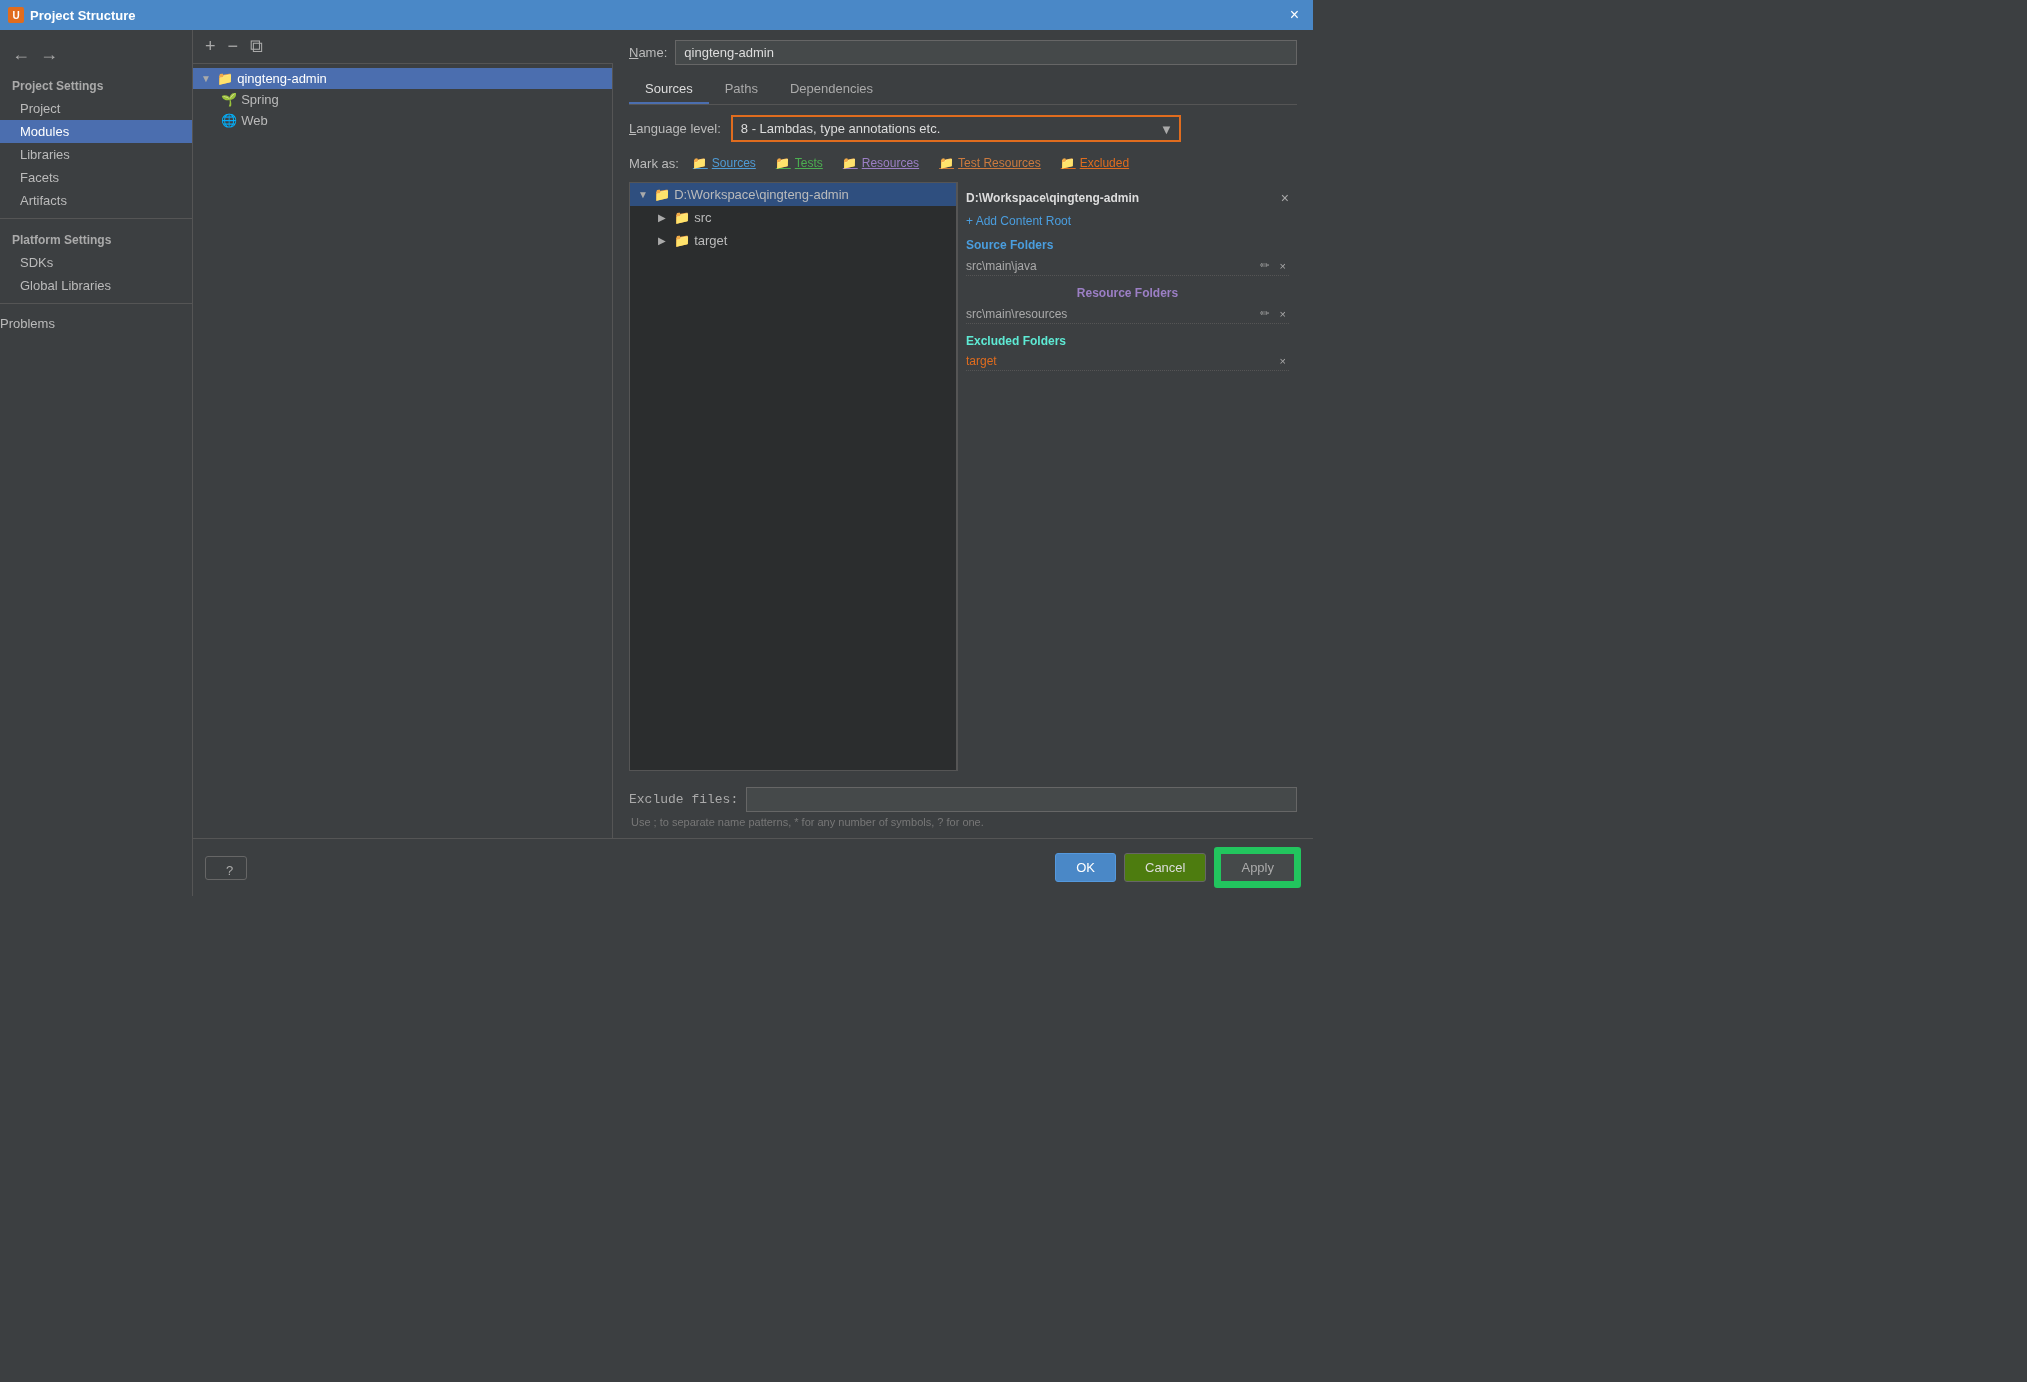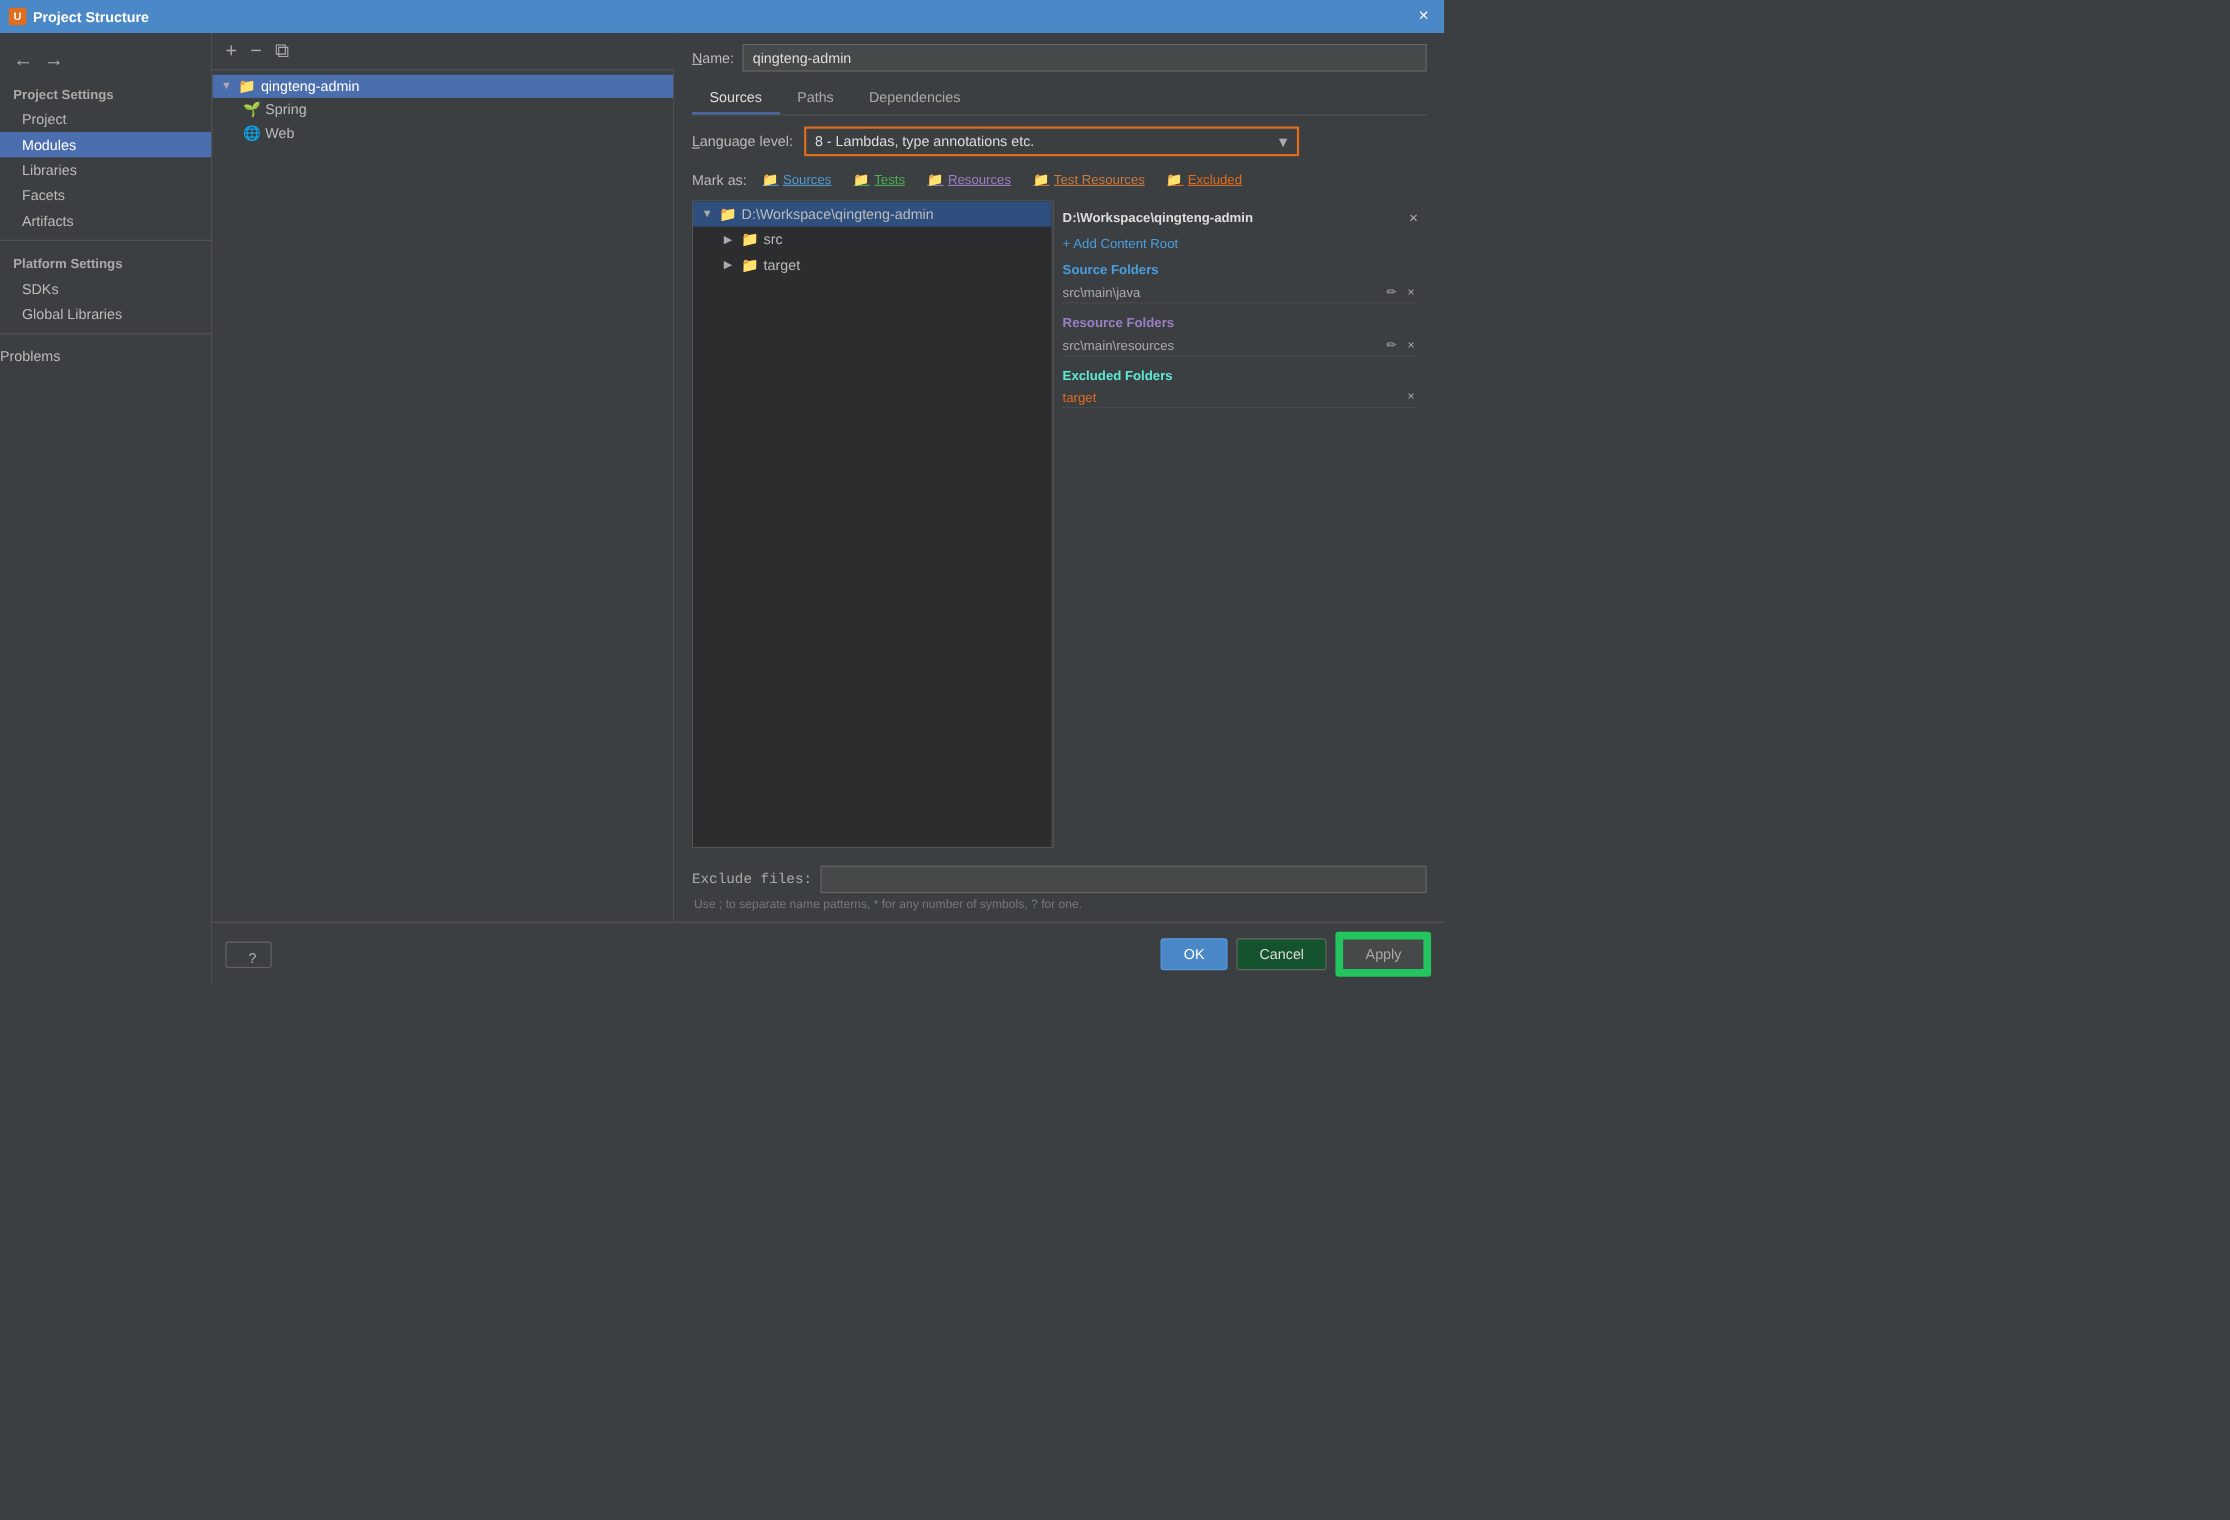--- a/index.html
+++ b/index.html
@@ -159,21 +159,21 @@
       padding: 8px;
       overflow: auto;
     }
     .info-path-header { display: flex; align-items: center; justify-content: space-between; margin-bottom: 8px; }
     .info-path { font-size: 12px; color: #dddddd; font-weight: 600; }
     .info-close { background: none; border: none; color: #aaa; cursor: pointer; font-size: 14px; }
     .add-content-root { color: #4a9edf; font-size: 12px; cursor: pointer; display: flex; align-items: center; gap: 2px; margin-bottom: 10px; }
 
     .info-section-title { font-size: 12px; font-weight: 700; margin-bottom: 4px; }
     .info-section-title.sources { color: #4a9edf; }
-    .info-section-title.resources { color: #9c7fc5; }
+    .info-section-title.resources { color: #9c7fc5; text-align: center; }
     .info-section-title.excluded { color: #5eead4; }
     .info-item { display: flex; align-items: center; justify-content: space-between; padding: 2px 0; margin-bottom: 2px; border-bottom: 1px dotted #555; }
     .info-item-path { font-size: 12px; color: #aaaaaa; }
     .info-item-actions { display: flex; gap: 4px; }
     .info-item-btn { background: none; border: none; color: #aaa; cursor: pointer; font-size: 11px; padding: 1px 3px; }
     .info-spacer { height: 8px; }
 
     
     .exclude-row { display: flex; align-items: center; gap: 8px; margin-top: 8px; }
     .exclude-label { color: #aaaaaa; font-size: 13px; white-space: nowrap; font-family: Liberation Mono, monospace; }
@@ -186,21 +186,21 @@
       border-top: 1px solid #555;
       display: flex;
       justify-content: flex-end;
       align-items: center;
       padding: 8px 12px;
       gap: 8px;
     }
     .help-btn { background: none; border: 1px solid #666; border-radius: 50%; color: #aaaaaa; width: 24px; height: 24px; cursor: pointer; font-size: 13px; margin-right: auto; }
     .dialog-btn { padding: 6px 20px; font-size: 13px; cursor: pointer; border-radius: 3px; }
     .btn-ok { background: #4a88c7; color: white; border: 1px solid #5599dd; }
-    .btn-cancel { background: #14532d; color: #dddddd; border: 1px solid #666; }
+    .btn-cancel { background: #4d7c0f; color: #dddddd; border: 1px solid #666; }
     .btn-apply { background: #45494a; color: #aaaaaa; border: 7px solid #22c55e; }
 
     .watermark { font-size: 10px; color: #555; text-align: right; padding: 0 8px 2px 0; }
   </style>
 </head>
 <body>
 
 <div class="title-bar">
   <div class="title-bar-left">
     <div class="title-bar-icon">U</div>

